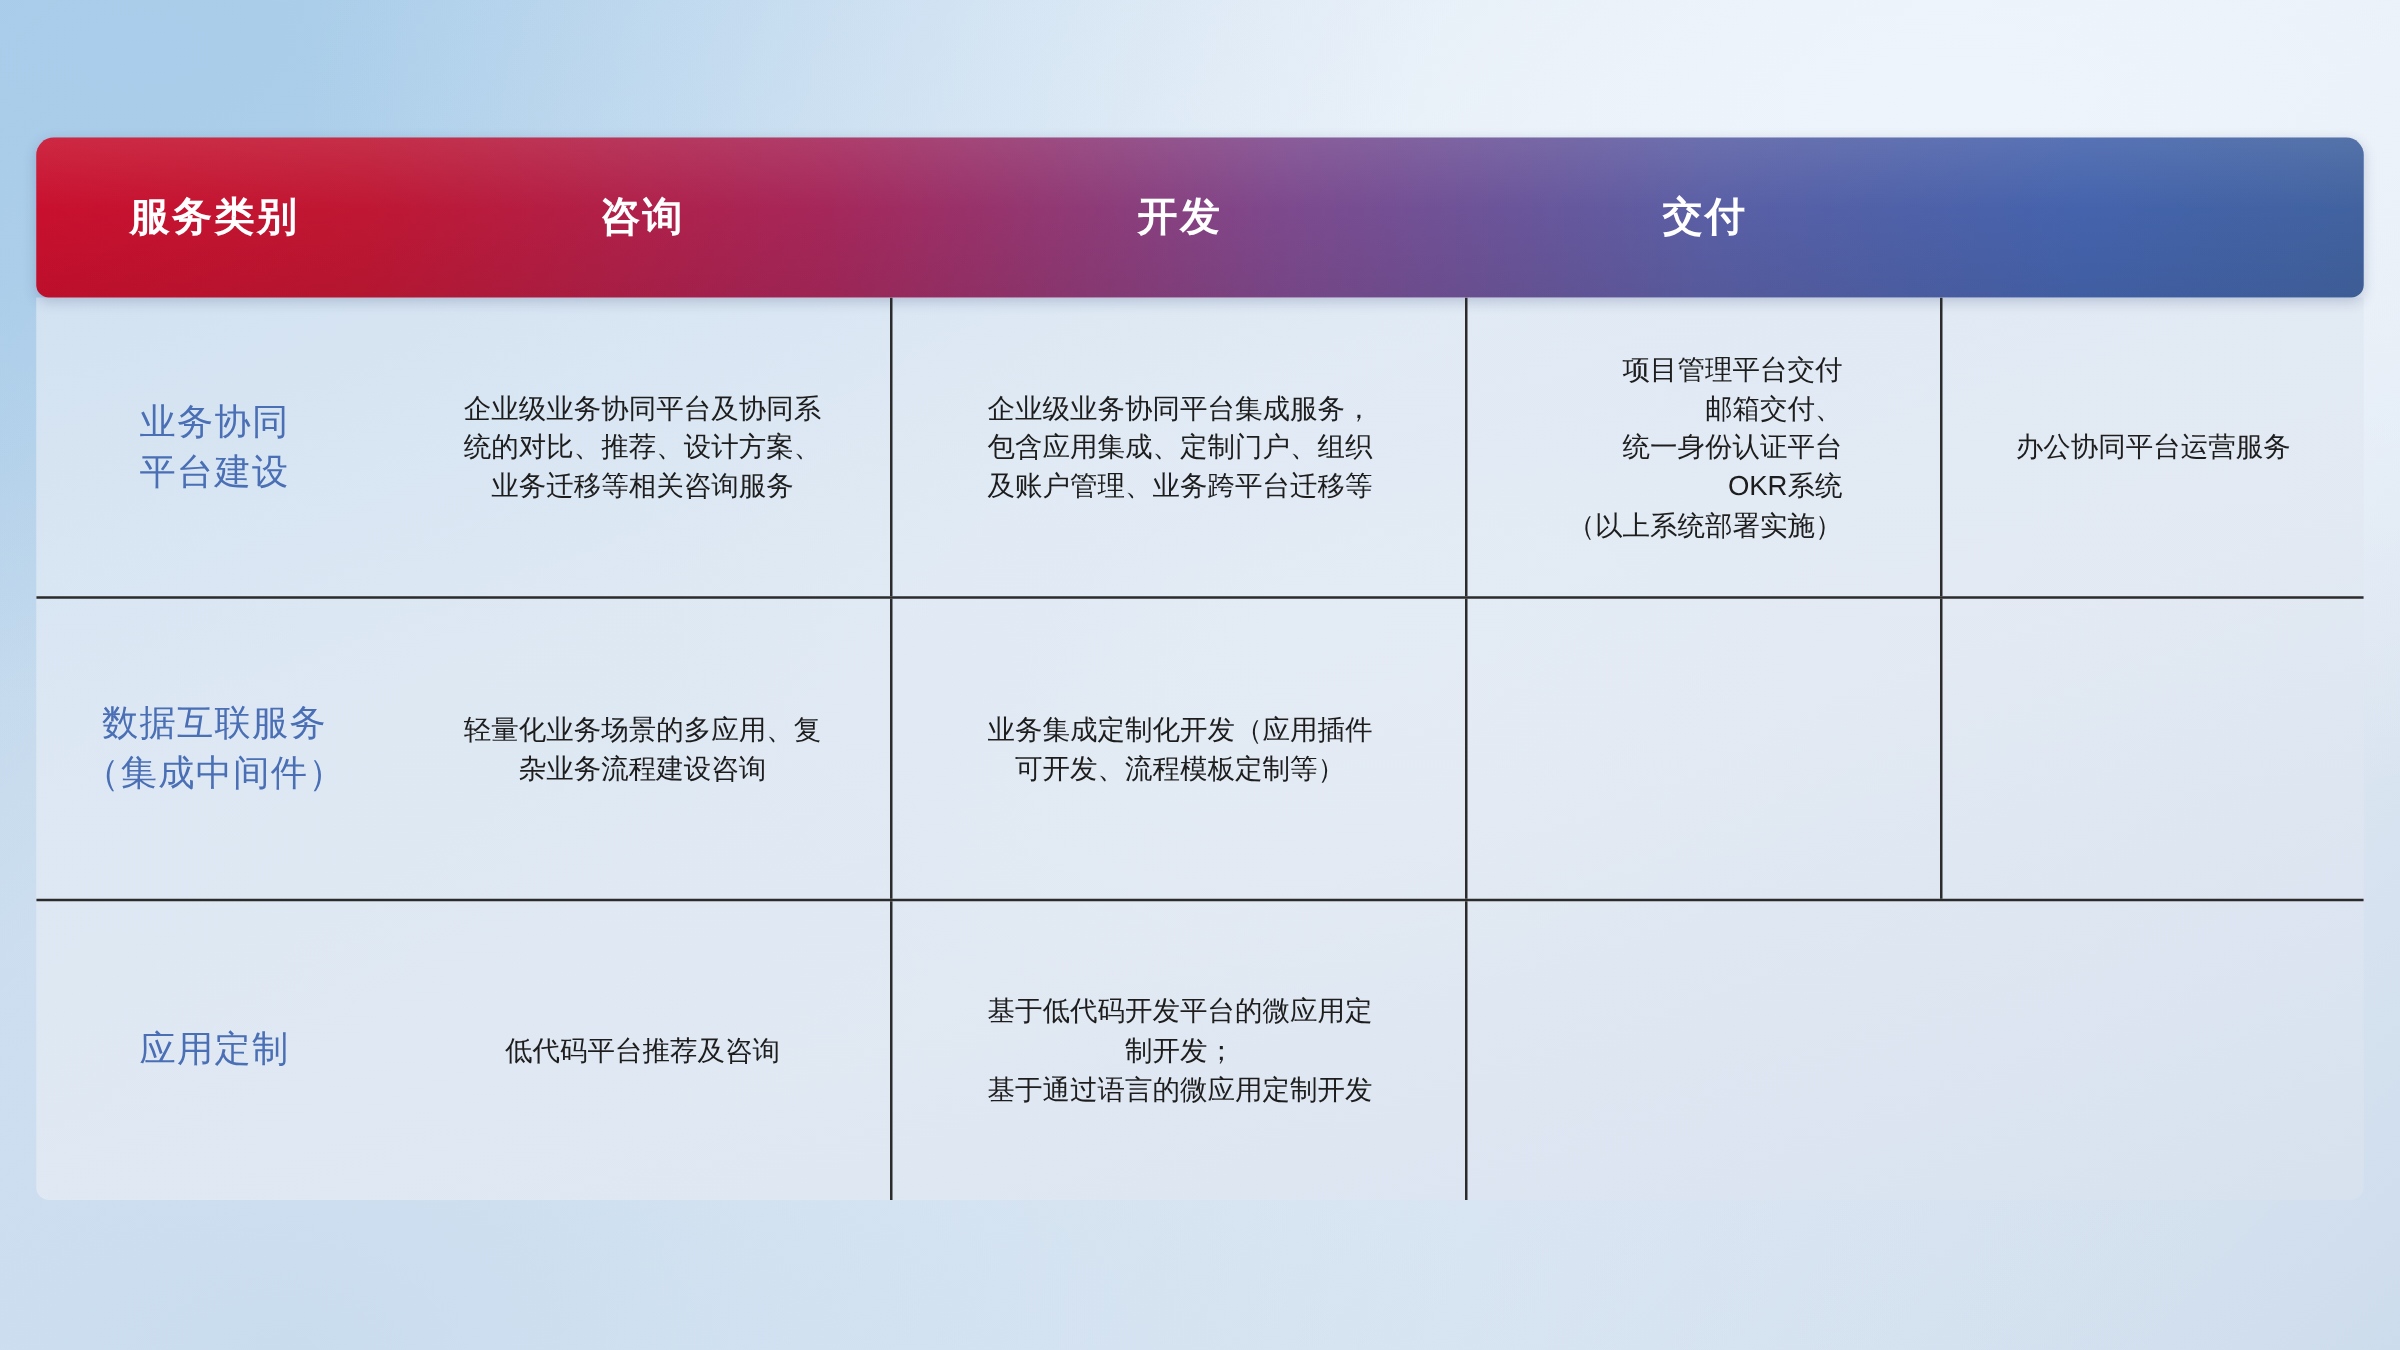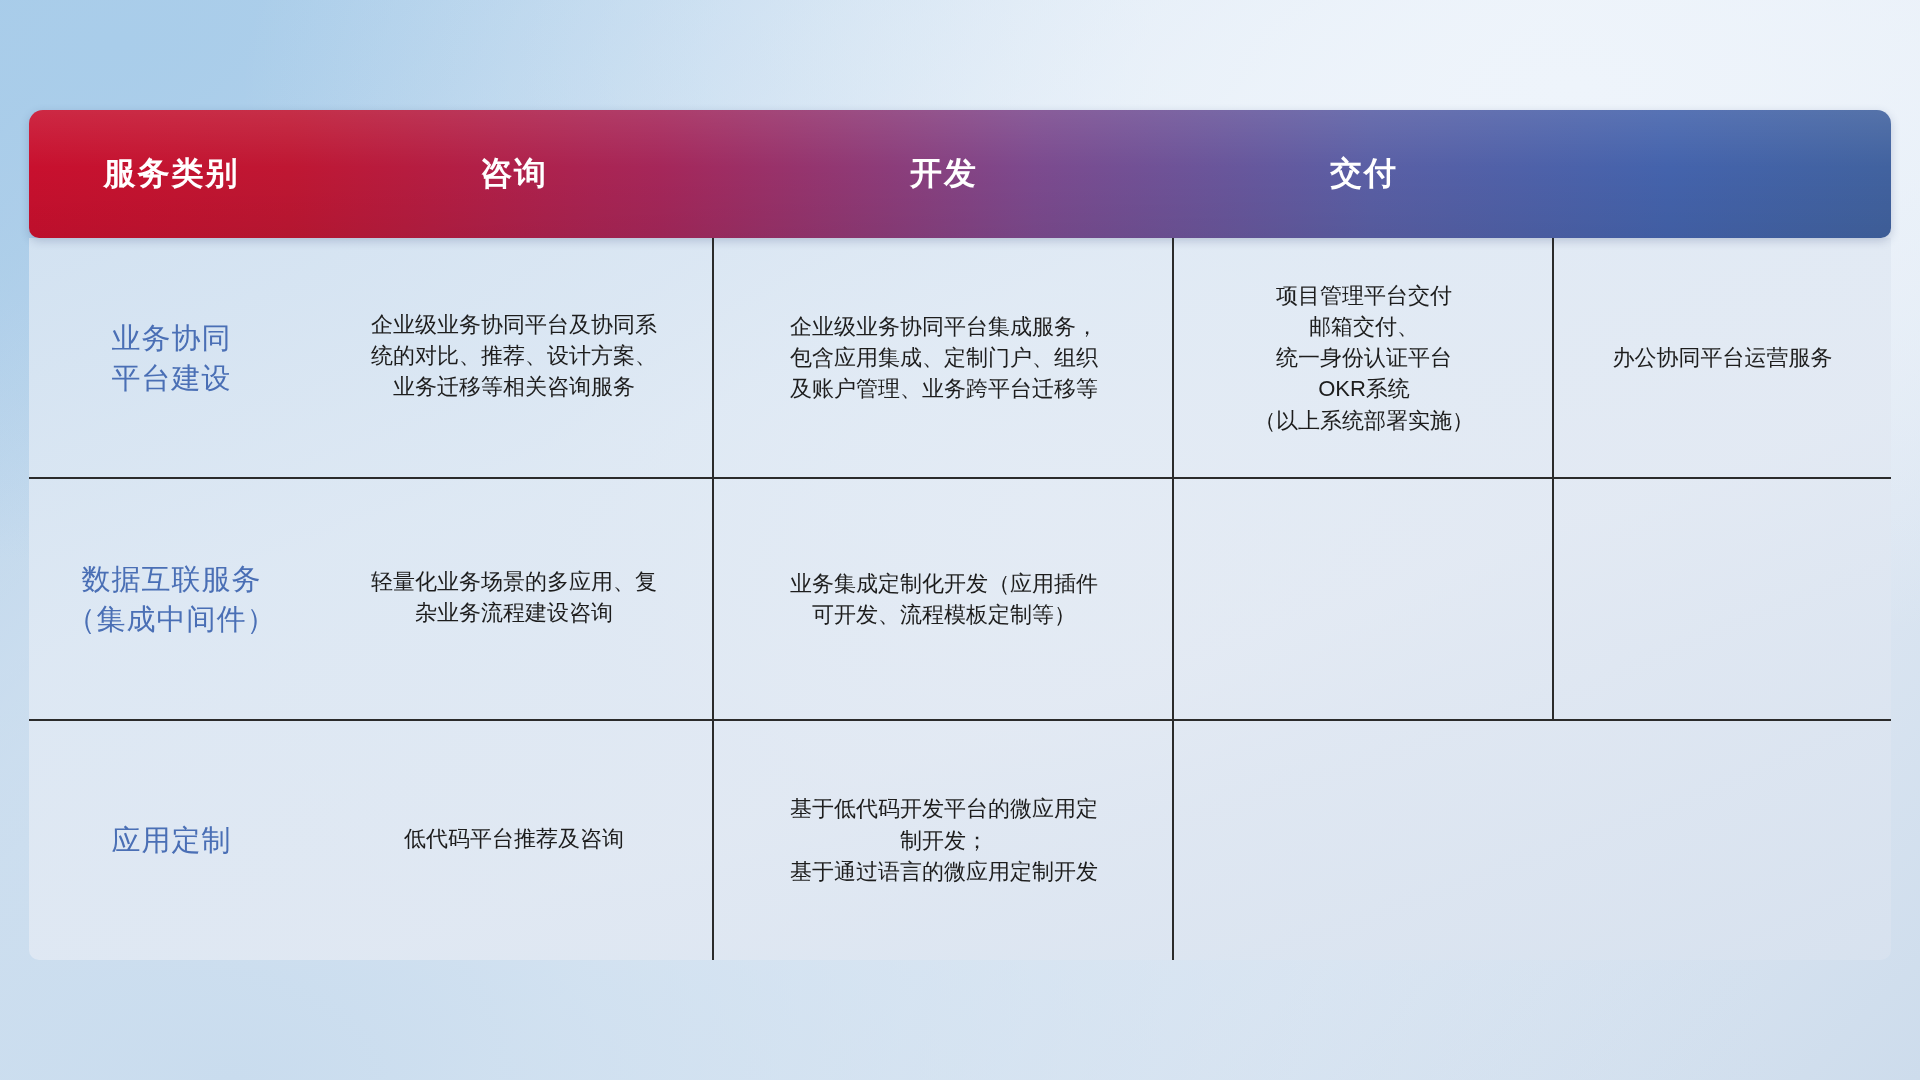--- a/index.html
+++ b/index.html
@@ -121,23 +121,23 @@
   .rowlabel {
     color: #4a6fb5;
     font-size: 29px;
     font-weight: 400;
     line-height: 1.38;
     letter-spacing: 1px;
   }
 
   
   .c0 { width: 285px; }
-  .c1 { width: 400px; font-family: Liberation Mono, monospace; }
+  .c1 { width: 400px; }
   .c2 { width: 460px; }
-  .c3 { width: 380px; }
+  .c3 { width: 380px; text-align: right; }
   .c4 { width: 337px; }
 </style>
 </head>
 <body>
 
 <div class="bg-bloom"></div>
 
 <div class="table-wrap">
 
   <div class="thead">

